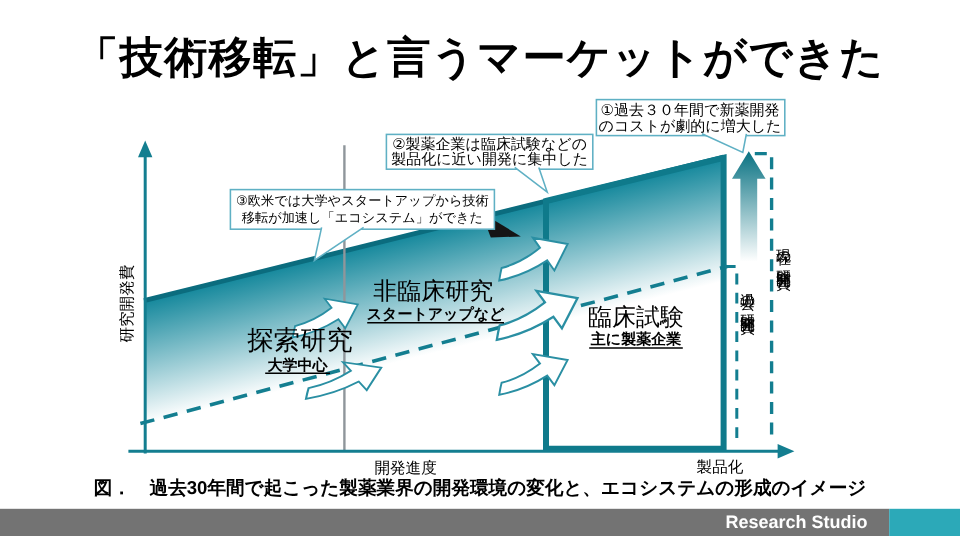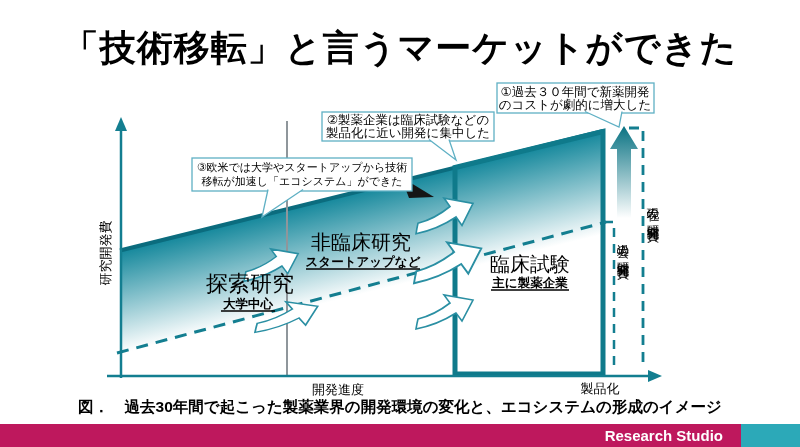--- a/index.html
+++ b/index.html
@@ -28,21 +28,21 @@
   .vlabel.current{left:645px;top:198px;}
   .vlabel.past{left:615px;top:235px;}
   .fig-caption{
     position:absolute;top:397px;left:0;width:800px;text-align:center;
     font-size:15.5px;font-weight:700;color:#000;
   }
   .footer-bar{
     position:absolute;bottom:0;left:0;width:800px;height:23px;display:flex;
   }
   .footer-purple{
-    width:741px;height:23px;background:#be185d;color:#fff;
+    width:741px;height:23px;background:#737373;color:#fff;
     font-size:15px;font-weight:700;text-align:right;line-height:23px;
     padding-right:18px;box-sizing:border-box;
   }
   .footer-teal{flex:1;height:23px;background:#2CA9B8;}
 </style>
 </head>
 <body>
 
 <div class="slide">
 

